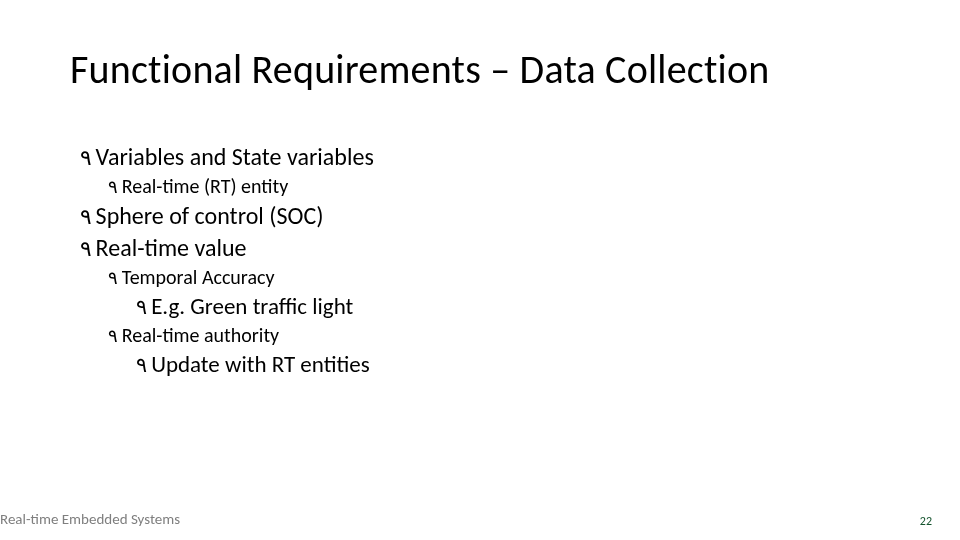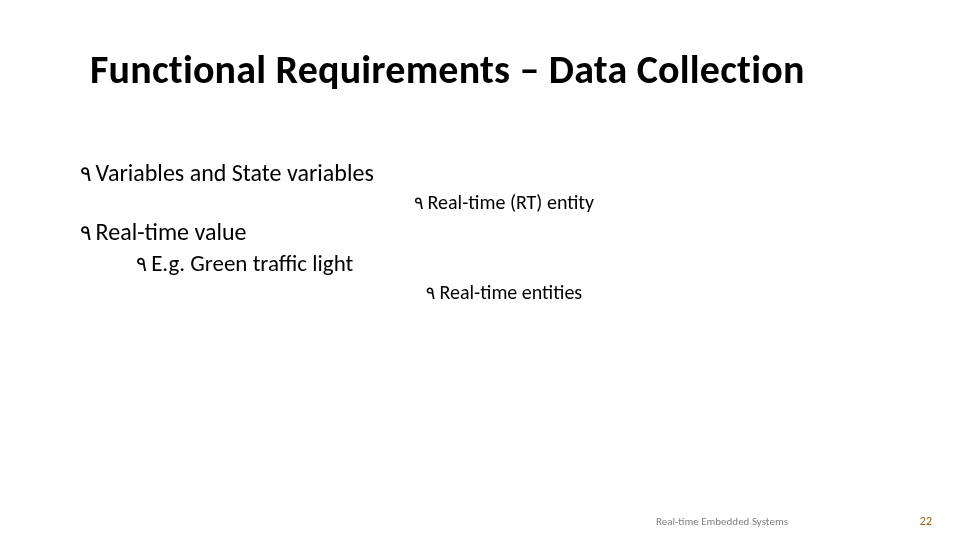--- a/index.html
+++ b/index.html
@@ -16,97 +16,104 @@
     position: relative;
     width: 960px;
     height: 540px;
     box-sizing: border-box;
   }
   .title {
     position: absolute;
     left: 70px;
     top: 45px;
     font-size: 40px;
-    font-weight: 700;
+    font-weight: 400;
     color: #000;
     letter-spacing: 0.2px;
-    margin-left: 20px;
   }
   .content {
     position: absolute;
     left: 80px;
-    top: 156px;
+    top: 140px;
     width: 820px;
   }
   .l1 {
     font-size: 24px;
     margin: 2px 0 2px 0;
     line-height: 1.25;
   }
   .l2 {
     font-size: 20px;
     margin: 2px 0 2px 28px;
     line-height: 1.25;
-    text-align: center;
   }
   .l3 {
     font-size: 23px;
     margin: 2px 0 2px 56px;
     line-height: 1.25;
   }
   .bullet {
     font-family: "Segoe UI Symbol", "Arial Unicode MS", sans-serif;
     display: inline-block;
     margin-right: 4px;
     font-size: 0.9em;
     vertical-align: baseline;
   }
   .footer {
     position: absolute;
     bottom: 12px;
     left: 0;
     width: 788px;
-    text-align: right;
-    font-size: 11px;
+    text-align: left;
+    font-size: 15px;
     color: #7f7f7f;
   }
   .pagenum {
     position: absolute;
     bottom: 12px;
     right: 28px;
     font-size: 12px;
-    color: #a16207;
+    color: #14532d;
   }
 </style>
 </head>
 <body>
 
 <div class="slide">
 
   <div class="title">Functional Requirements – Data Collection</div>
 
   <div class="content">
 
     <div class="l1">
       <span class="bullet">٩</span><span>Variables and State variables</span>
     </div>
 
     <div class="l2">
       <span class="bullet">٩</span><span>Real-time (RT) entity</span>
     </div>
 
+    <div class="l1">
+      <span class="bullet">٩</span><span>Sphere of control (SOC)</span>
+    </div>
 
     <div class="l1">
       <span class="bullet">٩</span><span>Real-time value</span>
+    </div>
+    <div class="l2">
+      <span class="bullet">٩</span><span>Temporal Accuracy</span>
     </div>
     <div class="l3">
       <span class="bullet">٩</span><span>E.g. Green traffic light</span>
     </div>
     <div class="l2">
-      <span class="bullet">٩</span><span>Real-time entities</span>
+      <span class="bullet">٩</span><span>Real-time authority</span>
+    </div>
+    <div class="l3">
+      <span class="bullet">٩</span><span>Update with RT entities</span>
     </div>
 
   </div>
 
   <div class="footer">Real-time Embedded Systems</div>
   <div class="pagenum">22</div>
 
 </div>
 
 </body></html>

